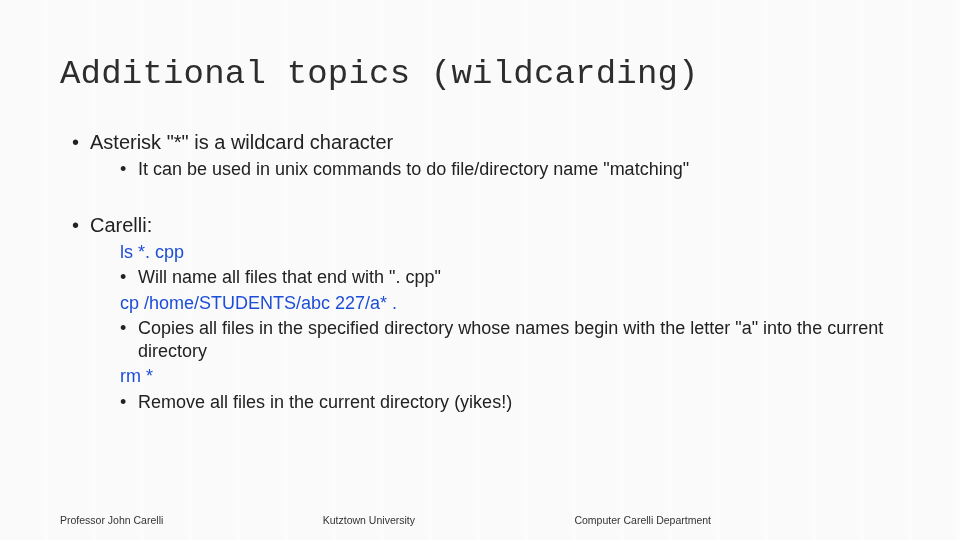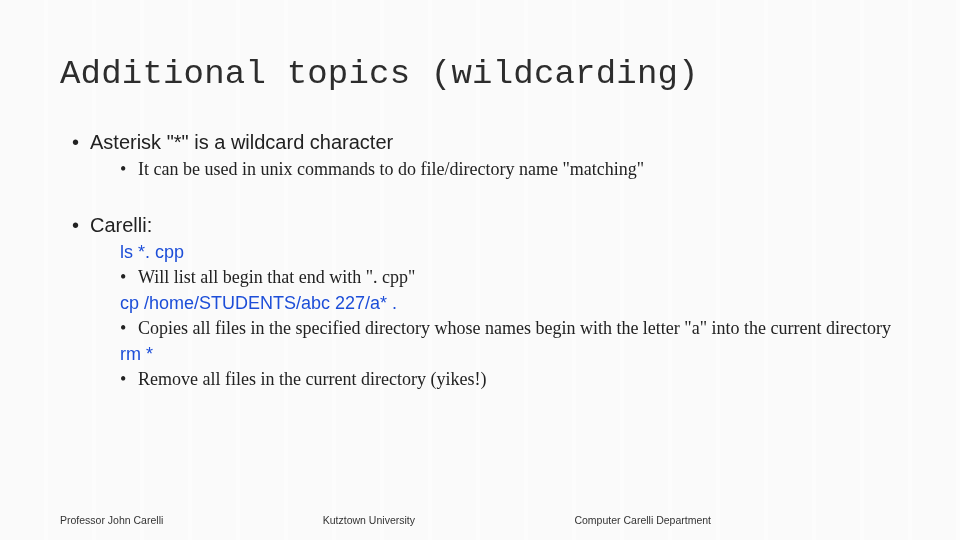--- a/index.html
+++ b/index.html
@@ -38,21 +38,20 @@
     top: 0;
   }
   .bullet-l2 {
     font-size: 18px;
     font-weight: 400;
     color: #222;
     margin-left: 78px;
     margin-bottom: 3px;
     position: relative;
     line-height: 1.25;
-    font-family: Liberation Serif, serif;
   }
   .bullet-l2::before {
     content: "•";
     position: absolute;
     left: -18px;
     top: 0;
   }
   .sub-plain {
     font-size: 18px;
     font-weight: 400;
@@ -81,21 +80,21 @@
 <div class="title">Additional topics (wildcarding)</div>
 
 <div class="bullet-l1">Asterisk "*" is a wildcard character</div>
 <div class="bullet-l2">It can be used in unix commands to do file/directory name "matching"</div>
 
 <div class="gap"></div>
 
 <div class="bullet-l1">Carelli:</div>
 
 <div class="sub-plain">ls *. cpp</div>
-<div class="bullet-l2">Will list all begin that end with ". cpp"</div>
+<div class="bullet-l2">Will name all files that end with ". cpp"</div>
 
 <div class="sub-plain">cp /home/STUDENTS/abc 227/a* .</div>
 <div class="bullet-l2">Copies all files in the specified directory whose names begin with the letter "a" into the current directory</div>
 
 <div class="sub-plain">rm *</div>
 <div class="bullet-l2">Remove all files in the current directory (yikes!)</div>
 
 <div class="footer">
   <span>Professor John Carelli</span>
   <span class="footer-center">Kutztown University</span>

